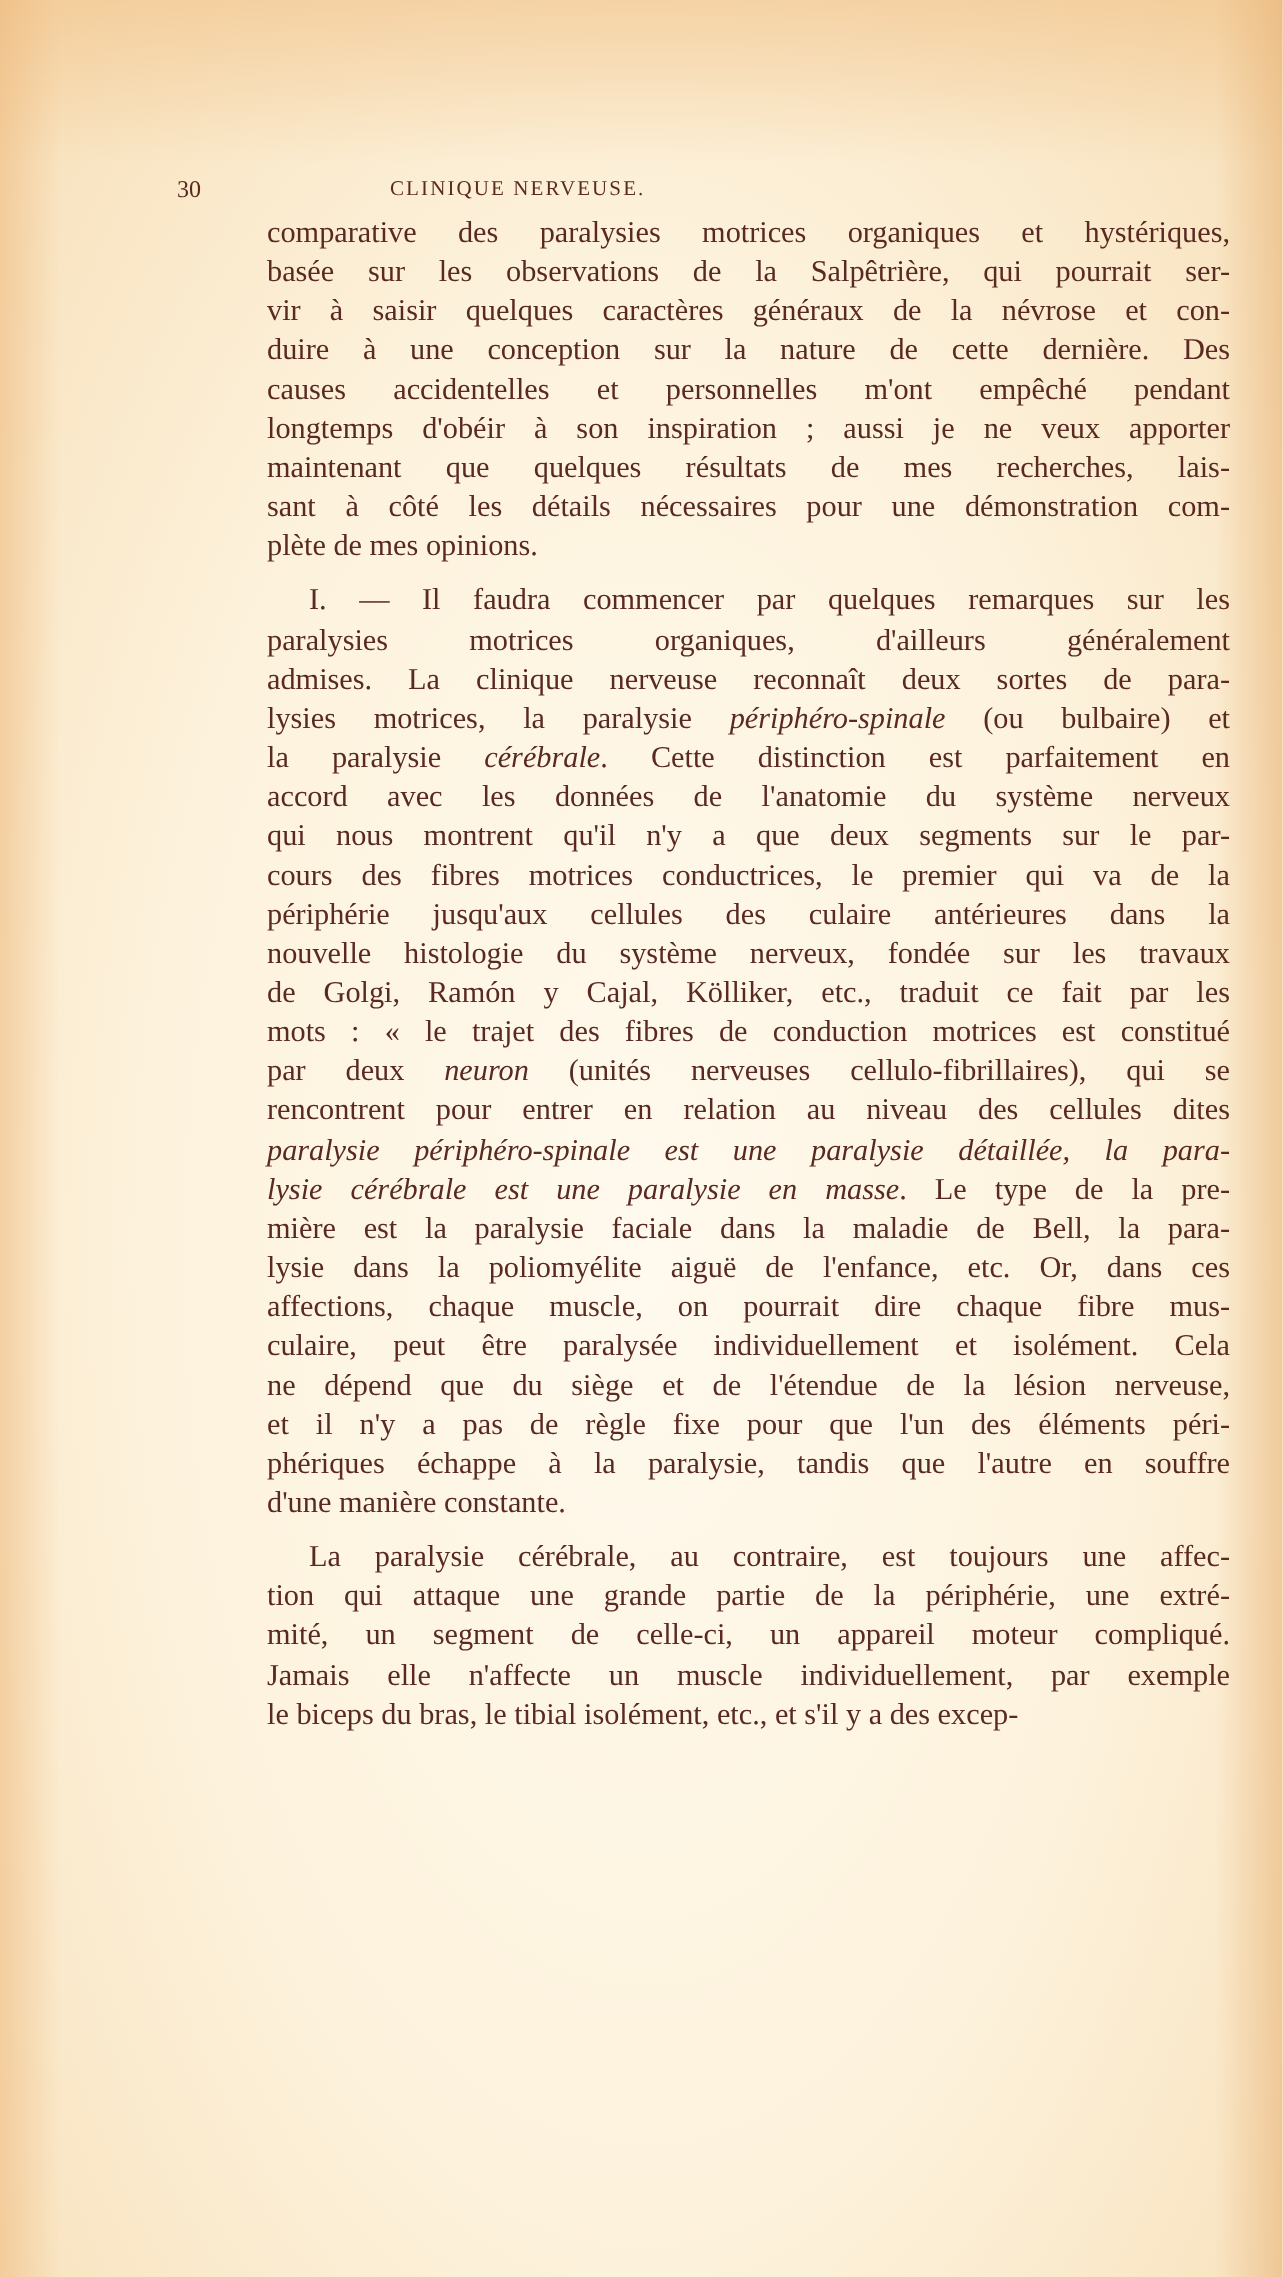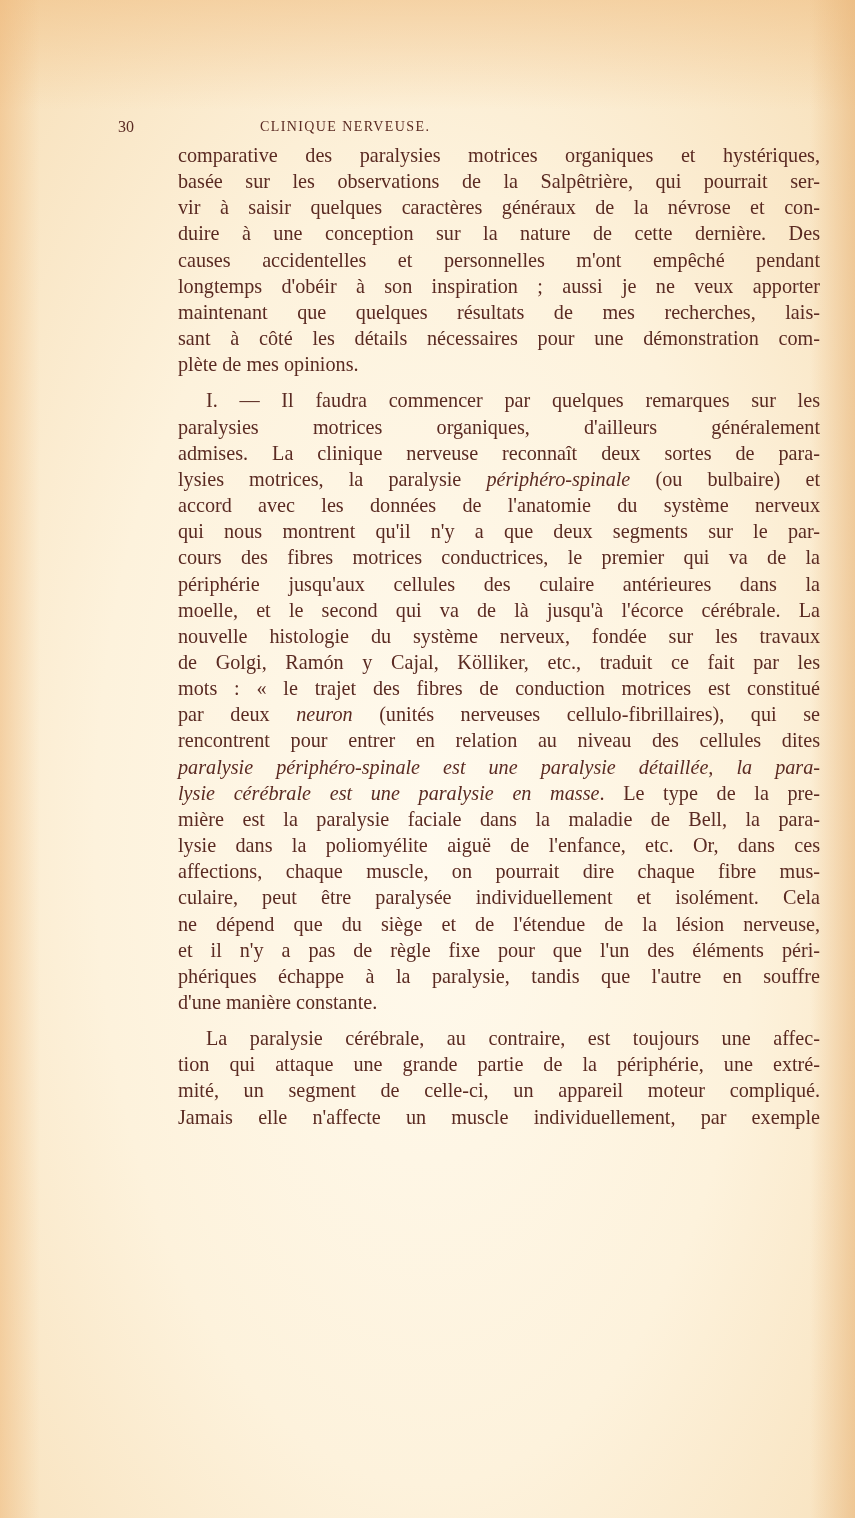--- a/index.html
+++ b/index.html
@@ -104,25 +104,25 @@
         <span class="line"><span>longtemps d'obéir à son inspiration ; aussi je ne veux apporter</span></span>
         <span class="line"><span>maintenant que quelques résultats de mes recherches, lais-</span></span>
         <span class="line"><span>sant à côté les détails nécessaires pour une démonstration com-</span></span>
         <span class="line last"><span>plète de mes opinions.</span></span>
       </div>
     <div class="para">
         <span class="line indent"><span>I. — Il faudra commencer par quelques remarques sur les</span></span>
         <span class="line"><span>paralysies motrices organiques, d'ailleurs généralement</span></span>
         <span class="line"><span>admises. La clinique nerveuse reconnaît deux sortes de para-</span></span>
         <span class="line"><span>lysies motrices, la paralysie </span><em>périphéro-spinale</em><span> (ou bulbaire) et</span></span>
+        <span class="line"><span>la paralysie </span><em>cérébrale</em><span>. Cette distinction est parfaitement en</span></span>
         <span class="line"><span>accord avec les données de l'anatomie du système nerveux</span></span>
         <span class="line"><span>qui nous montrent qu'il n'y a que deux segments sur le par-</span></span>
         <span class="line"><span>cours des fibres motrices conductrices, le premier qui va de la</span></span>
         <span class="line"><span>périphérie jusqu'aux cellules des culaire antérieures dans la</span></span>
-        <span class="line"><span>moelle, et le second qui va de là jusqu'à l'écorce cérébrale. La</span></span>
         <span class="line"><span>nouvelle histologie du système nerveux, fondée sur les travaux</span></span>
         <span class="line"><span>de Golgi, Ramón y Cajal, Kölliker, etc., traduit ce fait par les</span></span>
         <span class="line"><span>mots : « le trajet des fibres de conduction motrices est constitué</span></span>
         <span class="line"><span>par deux </span><em>neuron</em><span> (unités nerveuses cellulo-fibrillaires), qui se</span></span>
         <span class="line"><span>rencontrent pour entrer en relation au niveau des cellules dites</span></span>
         <span class="line"><em>paralysie périphéro-spinale est une paralysie détaillée, la para-</em></span>
         <span class="line"><em>lysie cérébrale est une paralysie en masse</em><span>. Le type de la pre-</span></span>
         <span class="line"><span>mière est la paralysie faciale dans la maladie de Bell, la para-</span></span>
         <span class="line"><span>lysie dans la poliomyélite aiguë de l'enfance, etc. Or, dans ces</span></span>
         <span class="line"><span>affections, chaque muscle, on pourrait dire chaque fibre mus-</span></span>
@@ -130,15 +130,16 @@
         <span class="line"><span>ne dépend que du siège et de l'étendue de la lésion nerveuse,</span></span>
         <span class="line"><span>et il n'y a pas de règle fixe pour que l'un des éléments péri-</span></span>
         <span class="line"><span>phériques échappe à la paralysie, tandis que l'autre en souffre</span></span>
         <span class="line last"><span>d'une manière constante.</span></span>
       </div>
     <div class="para">
         <span class="line indent"><span>La paralysie cérébrale, au contraire, est toujours une affec-</span></span>
         <span class="line"><span>tion qui attaque une grande partie de la périphérie, une extré-</span></span>
         <span class="line"><span>mité, un segment de celle-ci, un appareil moteur compliqué.</span></span>
         <span class="line"><span>Jamais elle n'affecte un muscle individuellement, par exemple</span></span>
+        <span class="line last"><span>le biceps du bras, le tibial isolément, etc., et s'il y a des excep-</span></span>
       </div>
   </div>
 </div>
 
 </body></html>

